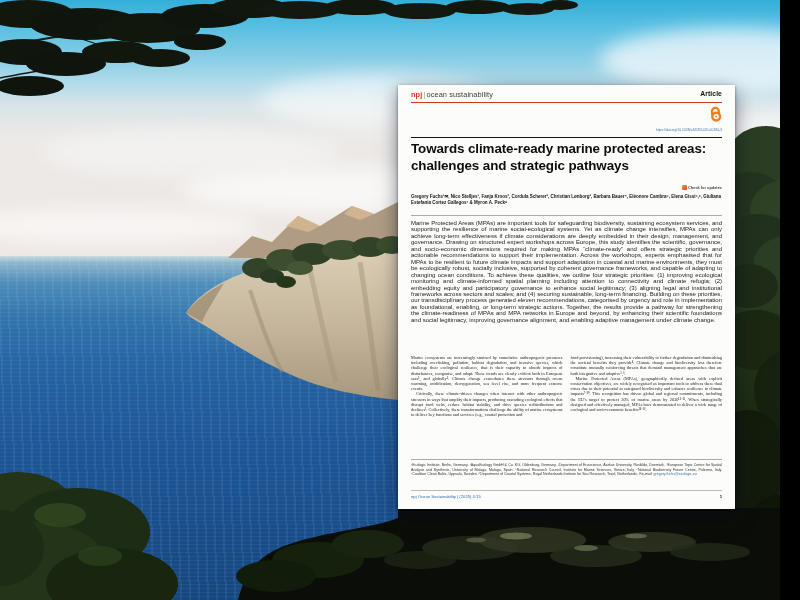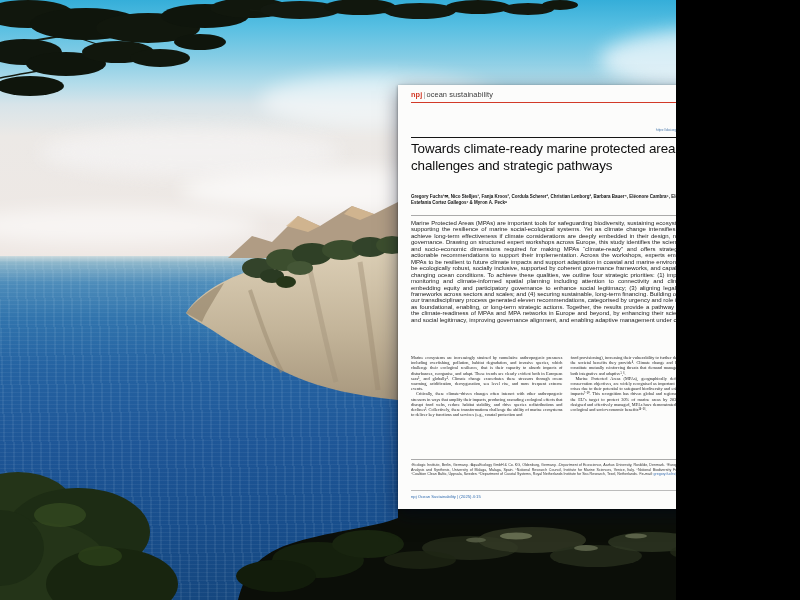--- a/index.html
+++ b/index.html
@@ -1,16 +1,16 @@
 <!DOCTYPE html>
 <html><head>
 <meta charset="utf-8">
 <style>
   html,body{margin:0;padding:0;background:#000;}
-  .scene{position:relative;width:676px;height:600px;overflow:hidden;font-family:"Liberation Sans",sans-serif;}
+  .scene{position:relative;width:780px;height:600px;overflow:hidden;font-family:"Liberation Sans",sans-serif;}
   
   .sky{position:absolute;left:0;top:0;width:800px;height:262px;z-index:0;
     background:linear-gradient(180deg,#35aed9 0,#57bfe2 10%,#86cde5 22%,#b3dcea 32%,#d8e4e9 40%,#ece9e6 52%,#efe8e4 100%);}
   .cloud{position:absolute;border-radius:50%;filter:blur(9px);z-index:1;}
   .c1{left:260px;top:74px;width:240px;height:54px;background:rgba(255,255,255,.55);}
   .c2{left:40px;top:128px;width:300px;height:48px;background:rgba(250,250,252,.5);}
   .c3{left:180px;top:168px;width:330px;height:44px;background:rgba(255,255,255,.65);}
   .c4{left:-40px;top:208px;width:300px;height:36px;background:rgba(255,255,255,.55);}
   .c5{left:600px;top:28px;width:260px;height:64px;background:rgba(252,252,253,.7);}
   .c6{left:700px;top:110px;width:140px;height:50px;background:rgba(255,255,255,.5);}
@@ -27,21 +27,21 @@
   .paper *{position:absolute;margin:0;}
   .brand-row{left:13px;right:13px;top:5px;font-size:7.4px;letter-spacing:.1px;}
   .npj{color:#d23a28;font-weight:bold;position:static;}
   .brand-sep{color:#999;position:static;padding:0 1px;}
   .jname{color:#3a3a3a;position:static;}
   .article-label{right:0;top:0;font-size:6.8px;font-weight:bold;color:#111;}
   .red-rule{left:13px;right:13px;top:16.5px;height:1.4px;background:#d23a28;}
   .oa-icon{right:13px;top:21px;}
   .doi{right:13px;top:43px;font-size:3.4px;color:#4878ab;}
   .black-rule{left:13px;right:13px;top:51.5px;height:1.8px;background:#161616;}
-  .title{left:13px;right:13px;top:56px;font-size:13.4px;line-height:16.6px;font-weight:normal;color:#0d0d0d;letter-spacing:-.1px;}
+  .title{left:13px;right:13px;top:56px;font-size:13.4px;line-height:16.6px;font-weight:bold;color:#0d0d0d;letter-spacing:-.1px;}
   .check-row{right:13px;top:100px;font-size:3.9px;color:#444;display:flex;align-items:center;gap:1.5px;}
   .check-icon{position:static;width:4.2px;height:4.2px;border-radius:1px;background:linear-gradient(135deg,#f0a03c,#d8402a);}
   .check-label{position:static;font-weight:bold;}
   .authors{left:13px;right:13px;top:109px;font-size:4.5px;line-height:5.9px;font-weight:bold;color:#111;}
   .rule-a{left:13px;right:13px;top:130px;height:.6px;background:#aaa;}
   .abstract{left:13px;right:13px;top:135px;font-size:6px;line-height:6.45px;text-align:justify;color:#1b1b1b;}
   .cols{left:13px;right:13px;top:270px;display:flex;gap:8px;}
   .col{position:static;flex:1;font-family:"Liberation Serif",serif;font-size:4.3px;line-height:5.2px;text-align:justify;color:#232323;}
   .col p{position:static;}
   .col p.ind{text-indent:5px;}

